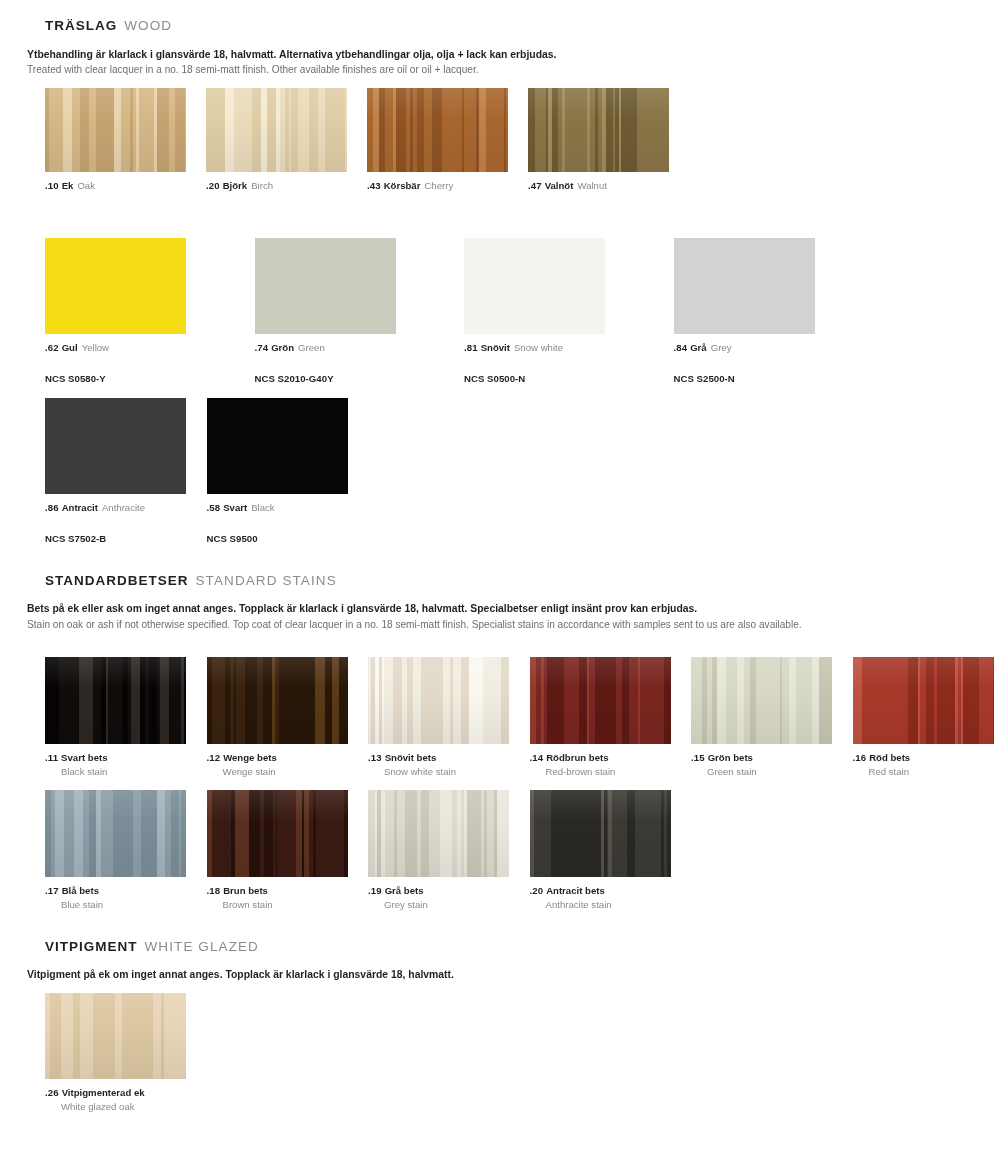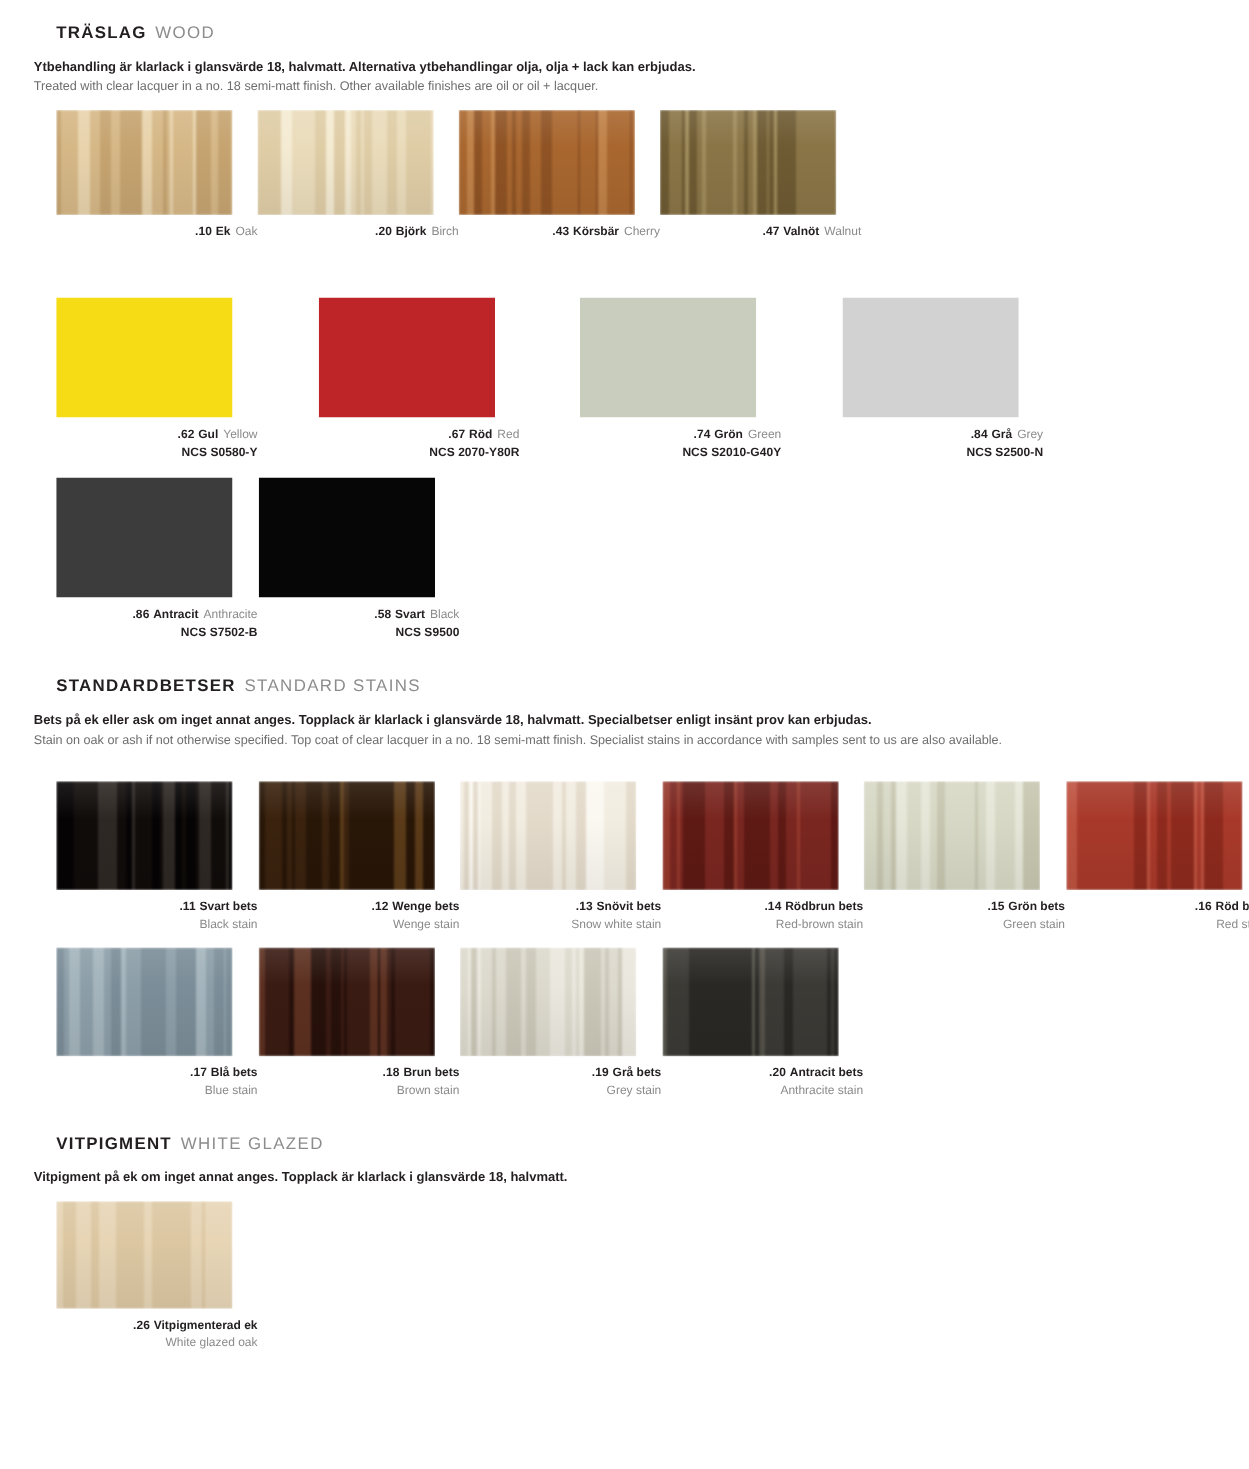--- a/index.html
+++ b/index.html
@@ -64,21 +64,21 @@
   }
 
   
   .grid {
     position: relative;
     margin-left: 34px;
     display: grid;
     grid-template-columns: repeat(6, 161.5px);
   }
   .grid.cols4 { grid-template-columns: repeat(4, 161px); }
-  .cell { width: 161px; text-align: right; }
+  .cell { width: 161px; }
 
   .swatch {
     width: 141px;
     height: 84px;
     position: relative;
     overflow: hidden;
   }
   .swatch.wood { height: 84px; }
   .swatch.color { height: 96px; }
   .swatch.stain { height: 87px; }
@@ -108,21 +108,21 @@
   .label .en {
     font-weight: normal;
     color: #8a8a8a;
     margin-left: 4px;
   }
   .label .ncs {
     display: block;
     font-weight: bold;
     color: #231f20;
     font-size: 9.6px;
-    margin-top: 2px;
+    margin-top: 18px;
     letter-spacing: 0.05px;
   }
   .label .en-under {
     display: block;
     font-weight: normal;
     color: #8a8a8a;
     font-size: 9.6px;
     margin-top: 1px;
     padding-left: 16px;
   }
@@ -186,34 +186,34 @@
         <div class="swatch color">
             <div class="grain" style="background: rgb(245, 220, 20);"></div>
           </div>
         <div class="label">
           <span class="code">.62</span><span class="sv">Gul</span><span class="en">Yellow</span>
           <span class="ncs">NCS S0580-Y</span>
         </div>
       </div>
       <div class="cell">
         <div class="swatch color">
-            <div class="grain" style="background: rgb(190, 37, 40);"></div>
-          </div>
-        <div class="label">
-          <span class="code">.67</span><span class="sv">Röd</span><span class="en">Red</span>
-          <span class="ncs">NCS 2070-Y80R</span>
-        </div>
-      </div>
-      <div class="cell">
-        <div class="swatch color">
             <div class="grain" style="background: rgb(201, 205, 189);"></div>
           </div>
         <div class="label">
           <span class="code">.74</span><span class="sv">Grön</span><span class="en">Green</span>
           <span class="ncs">NCS S2010-G40Y</span>
+        </div>
+      </div>
+      <div class="cell">
+        <div class="swatch color">
+            <div class="grain" style="background: rgb(244, 243, 239);"></div>
+          </div>
+        <div class="label">
+          <span class="code">.81</span><span class="sv">Snövit</span><span class="en">Snow white</span>
+          <span class="ncs">NCS S0500-N</span>
         </div>
       </div>
       <div class="cell">
         <div class="swatch color">
             <div class="grain" style="background: rgb(210, 210, 210);"></div>
           </div>
         <div class="label">
           <span class="code">.84</span><span class="sv">Grå</span><span class="en">Grey</span>
           <span class="ncs">NCS S2500-N</span>
         </div>

